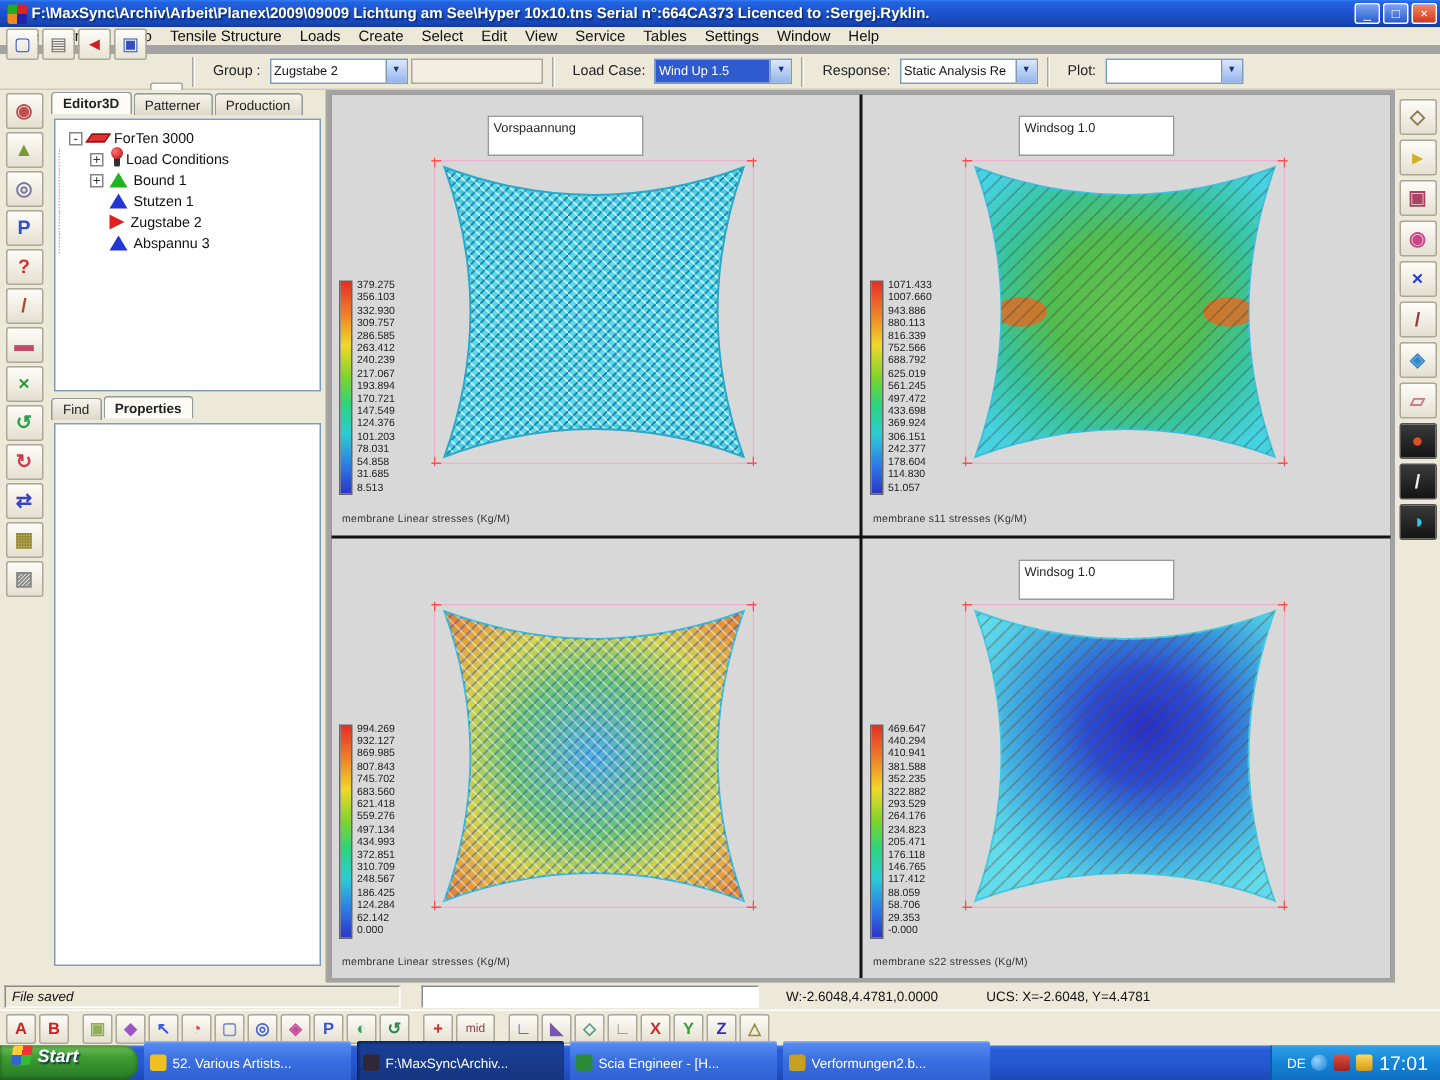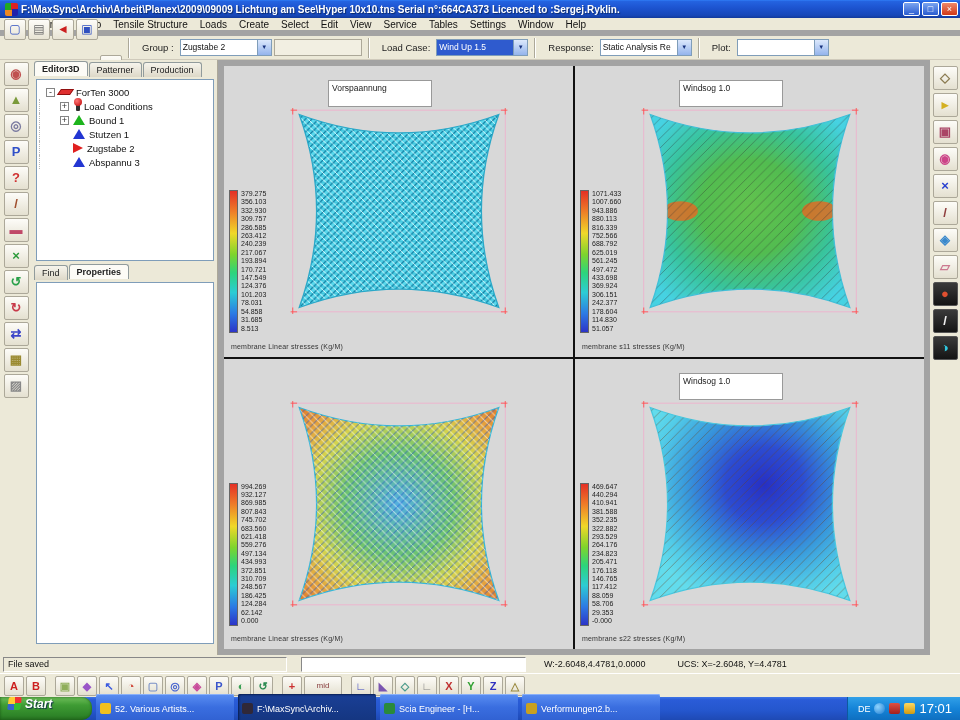--- a/index.html
+++ b/index.html
@@ -75,50 +75,50 @@
   .icon-tri-blue { width:0; height:0; border-left:6px solid transparent; border-right:6px solid transparent;
     border-bottom:10px solid #2336d2; }
   .icon-arrow-red { width:0; height:0; border-top:5px solid transparent; border-bottom:5px solid transparent;
     border-left:10px solid #e02020; }
   .ptabs2 { position:absolute; left:2px; top:205px; display:flex; gap:1px; }
   #propsbox { position:absolute; left:4px; top:222px; width:178px; height:362px; background:#fff;
     border:1px solid #7f9db9; }
 
   
   #views { position:absolute; left:218px; top:0; width:712px; height:595px; background:#111;
-    display:grid; grid-template-columns:1fr 1fr; grid-template-rows:1fr 1fr; gap:2px; border:6px solid #a3a3a3;}
+    display:grid; grid-template-columns:1fr 1fr; grid-template-rows:1fr 1fr; gap:2px; border:3px solid #a3a3a3;}
   .viewport { position:relative; background:#d8d8d8; overflow:hidden; }
   .vp-title { position:absolute; left:104px; top:14px; width:104px; height:27px; background:#fff;
     border:1px solid #999; font-size:8.5px; color:#222; padding:2px 3px; z-index:3;}
   .legend { position:absolute; left:5px; top:124px; display:flex; gap:3px; z-index:2;}
   .legend-bar { width:9px; height:143px; border:1px solid #666;
     background:linear-gradient(180deg,#e43026 0%,#ee7a28 14%,#f0d829 30%,#7ed42c 45%,#2cd47c 58%,#2cccd4 72%,#2c7ae4 87%,#2c34c8 100%);}
   .legend-vals { display:flex; flex-direction:column; }
   .lv { font-size:7px; line-height:8.4px; color:#222; white-space:nowrap; }
   .mwrap { position:absolute; left:64px; top:42px; width:222px; height:206px; }
   .mwrap svg { width:100%; height:100%; display:block; }
   .vp-caption { position:absolute; left:7px; bottom:7px; font-size:7px; color:#333; letter-spacing:.2px;}
 
   
   #statusrow { position:absolute; left:0; top:655px; width:960px; height:18px; background:#ece9d8;
     display:flex; align-items:center; font-size:9px; }
   .sunk { border:1px solid; border-color:#888 #fff #fff #888; height:15px; }
-  #file-status { width:284px; margin-left:3px; padding:1px 4px; color:#111; }
+  #file-status { width:264px; margin-left:3px; padding:1px 4px; color:#111;font-style:italic; }
   #cmdline { margin-left:14px; width:225px; background:#fff; padding:0 3px; font-size:9px; border:1px solid;
     border-color:#888 #fff #fff #888; height:15px; font-family:"Liberation Sans",sans-serif;}
   #coords { margin-left:18px; color:#111; white-space:nowrap;}
   #coords span { margin-right:32px; }
 
   
   #bottomtools { position:absolute; left:0; top:673px; width:960px; height:24px; background:#ece9d8;
     border-top:1px solid #fff; display:flex; align-items:center; gap:2px; padding-left:4px;}
   .bt { width:20px; height:20px; background:linear-gradient(#fdfcf8,#e4e0d0); border:1px solid #aca899;
     border-radius:2px; font-size:11px; font-weight:bold; text-align:center; line-height:18px; flex:none; }
   .bt.sep { width:5px; background:transparent; border:none; }
-  .bt.wide { width:38px; font-size:8px; font-weight:normal;}
+  .bt.wide { width:26px; font-size:8px; font-weight:normal;}
 
   
   #taskbar { position:absolute; left:0; top:697px; width:960px; height:23px;
     background:linear-gradient(180deg,#3d75e6 0%,#2a5cd8 12%,#2456cd 60%,#1e49b4 100%); display:flex; align-items:center;}
   #startbtn { height:23px; width:92px; border-radius:0 10px 10px 0; display:flex; align-items:flex-start; gap:4px;
     background:linear-gradient(180deg,#6fbf5a 0%,#3f9c34 35%,#2e8428 80%,#256e20 100%);
     padding-left:8px; box-shadow:inset 0 0 3px #1a5a14; }
   #startbtn .flag { width:13px; height:13px; border-radius:2px;
     background:conic-gradient(#e33 0 25%, #3b3 25% 50%, #36c 50% 75%, #fc3 75%); transform:skewX(-8deg); }
   #startbtn .slabel { color:#fff; font-size:12px; font-weight:bold; font-style:italic; text-shadow:1px 1px 1px #134; }

